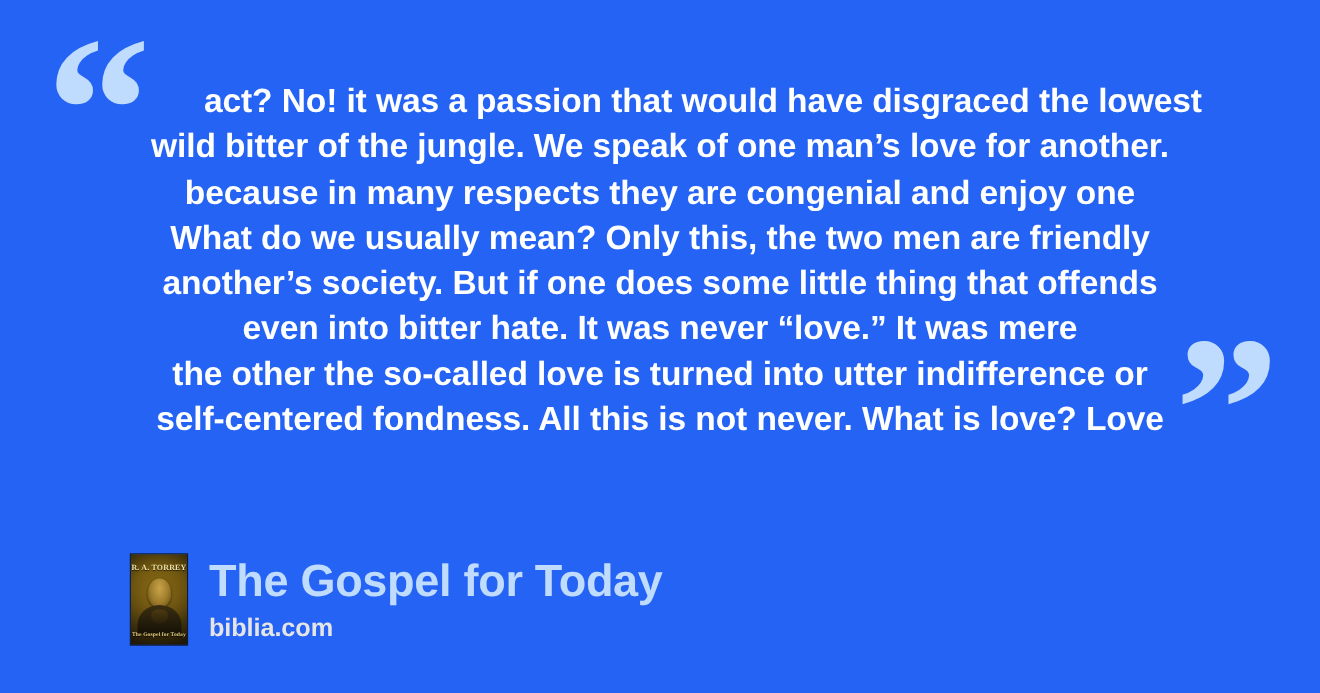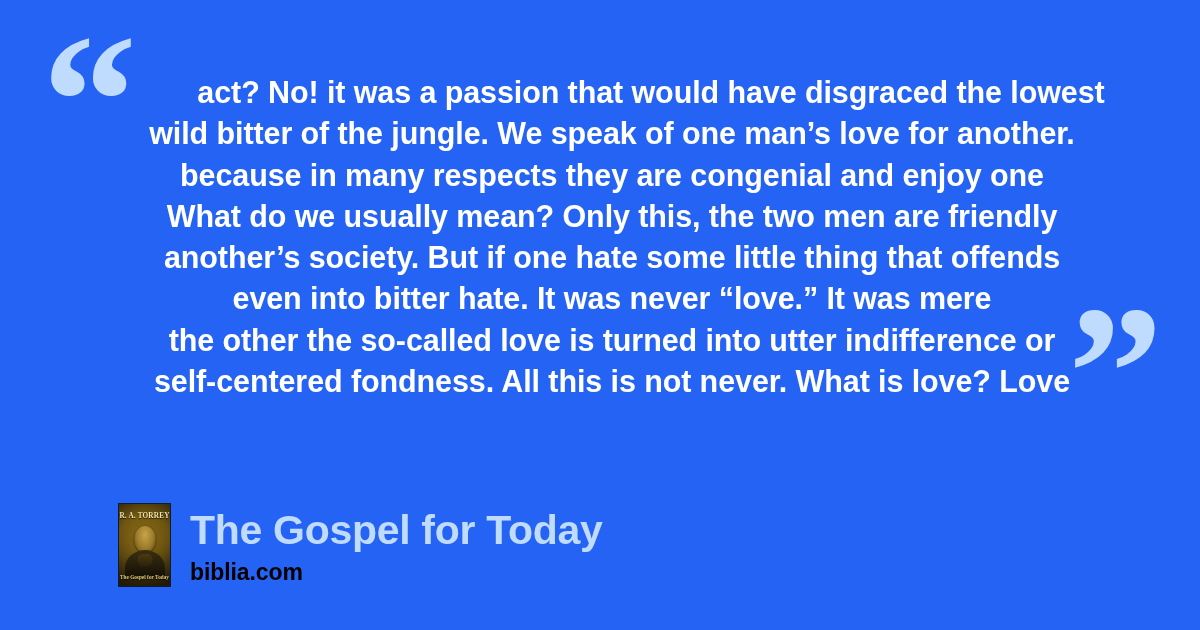--- a/index.html
+++ b/index.html
@@ -36,21 +36,21 @@
   }
   #quote-close {
     left: 1068px;
     top: 278px;
     font-size: 190px;
   }
 
   
   #quote-text {
     position: absolute;
-    left: 72px;
+    left: 60px;
     top: 72px;
     width: 1080px;
     text-align: center;
     color: #ffffff;
     font-size: 30.5px;
     font-weight: 700;
     line-height: 41.3px;
     letter-spacing: -0.1px;
     z-index: 2;
   }
@@ -61,21 +61,21 @@
   #quote-text .ln.first {
     padding-left: 78px;
   }
 
   
   #footer {
     position: absolute;
     left: 118px;
     top: 503px;
     display: flex;
-    align-items: center;
+    align-items: flex-start;
   }
 
   
   #book-cover {
     position: relative;
     width: 53px;
     height: 84px;
     flex: 0 0 auto;
     border: 1px solid #0e1b33;
     box-sizing: border-box;
@@ -161,21 +161,21 @@
     padding-top: 2px;
   }
   #book-title {
     color: #bfdbfe;
     font-size: 41px;
     font-weight: 700;
     line-height: 47px;
     letter-spacing: -0.3px;
   }
   #site-name {
-    color: #000000;
+    color: #e5e5e5;
     font-size: 23px;
     font-weight: 700;
     line-height: 28px;
     margin-top: 4px;
     letter-spacing: -0.1px;
   }
 </style>
 </head>
 <body>
 
@@ -183,21 +183,21 @@
 
   <span class="qmark" id="quote-open">“</span>
 
   <span class="qmark" id="quote-close">”</span>
 
   <div id="quote-text">
     <span class="ln first">act? No! it was a passion that would have disgraced the lowest</span>
     <span class="ln">wild bitter of the jungle. We speak of one man’s love for another.</span>
     <span class="ln">because in many respects they are congenial and enjoy one</span>
     <span class="ln">What do we usually mean? Only this, the two men are friendly</span>
-    <span class="ln">another’s society. But if one hate some little thing that offends</span>
+    <span class="ln">another’s society. But if one does some little thing that offends</span>
     <span class="ln">even into bitter hate. It was never “love.” It was mere</span>
     <span class="ln">the other the so-called love is turned into utter indifference or</span>
     <span class="ln">self-centered fondness. All this is not never. What is love? Love</span>
   </div>
 
   <div id="footer">
 
     <div id="book-cover">
       <div class="cover-author">R. A. TORREY</div>
       <div class="cover-portrait"></div>

